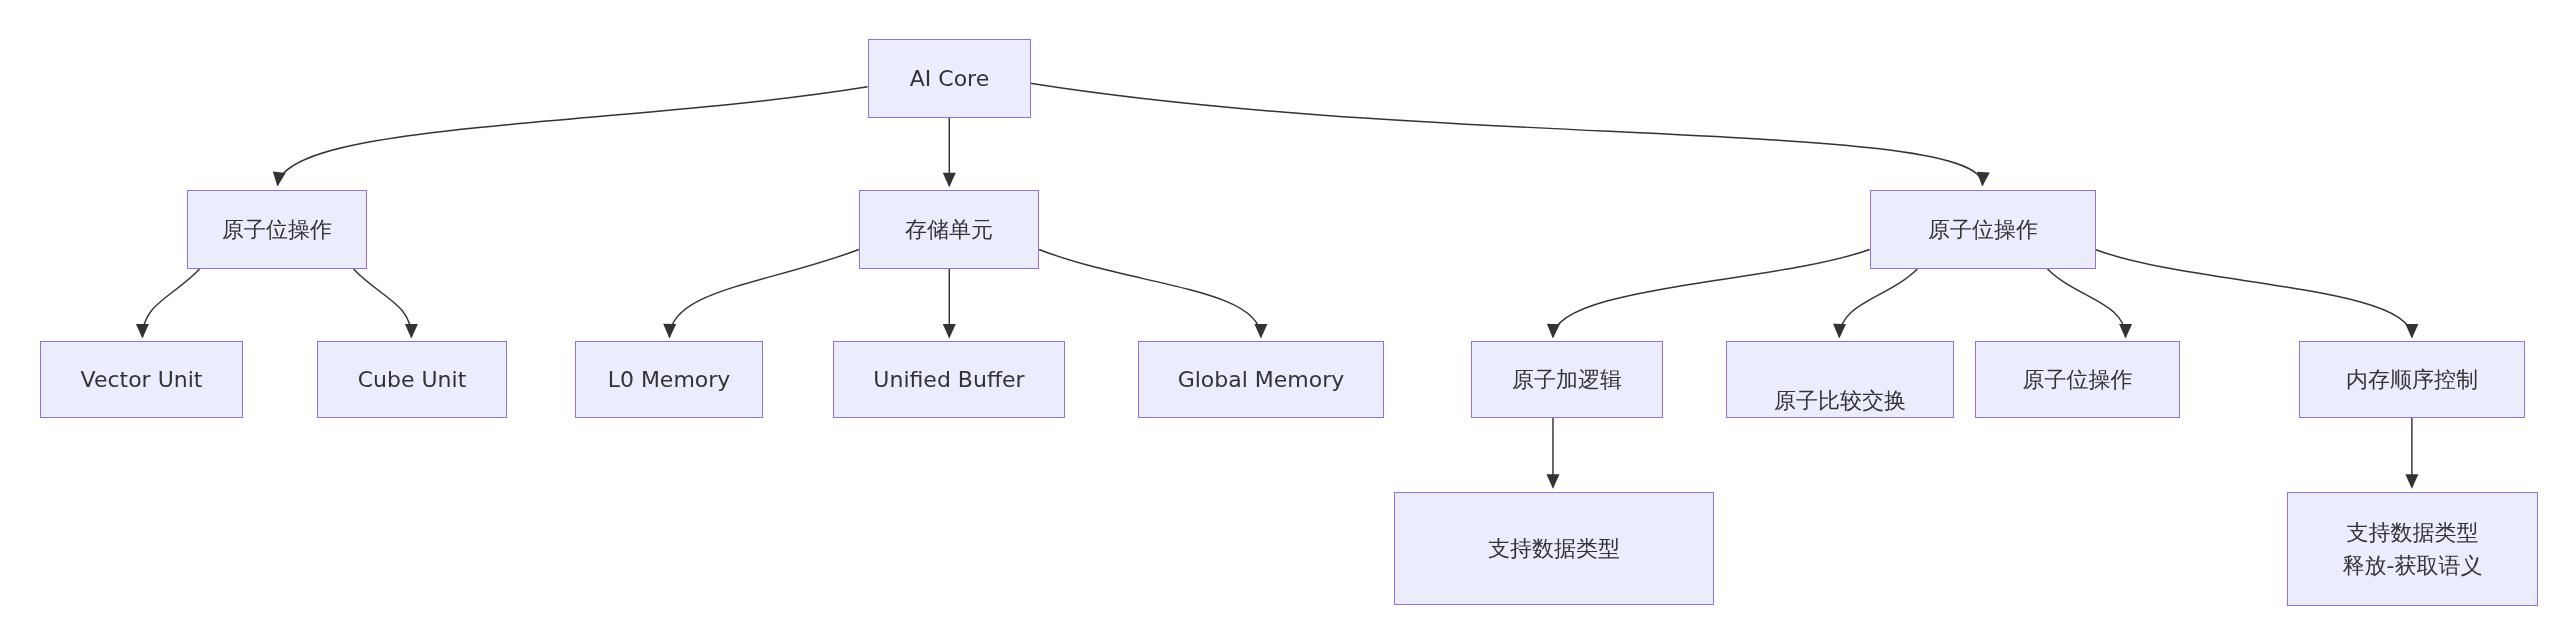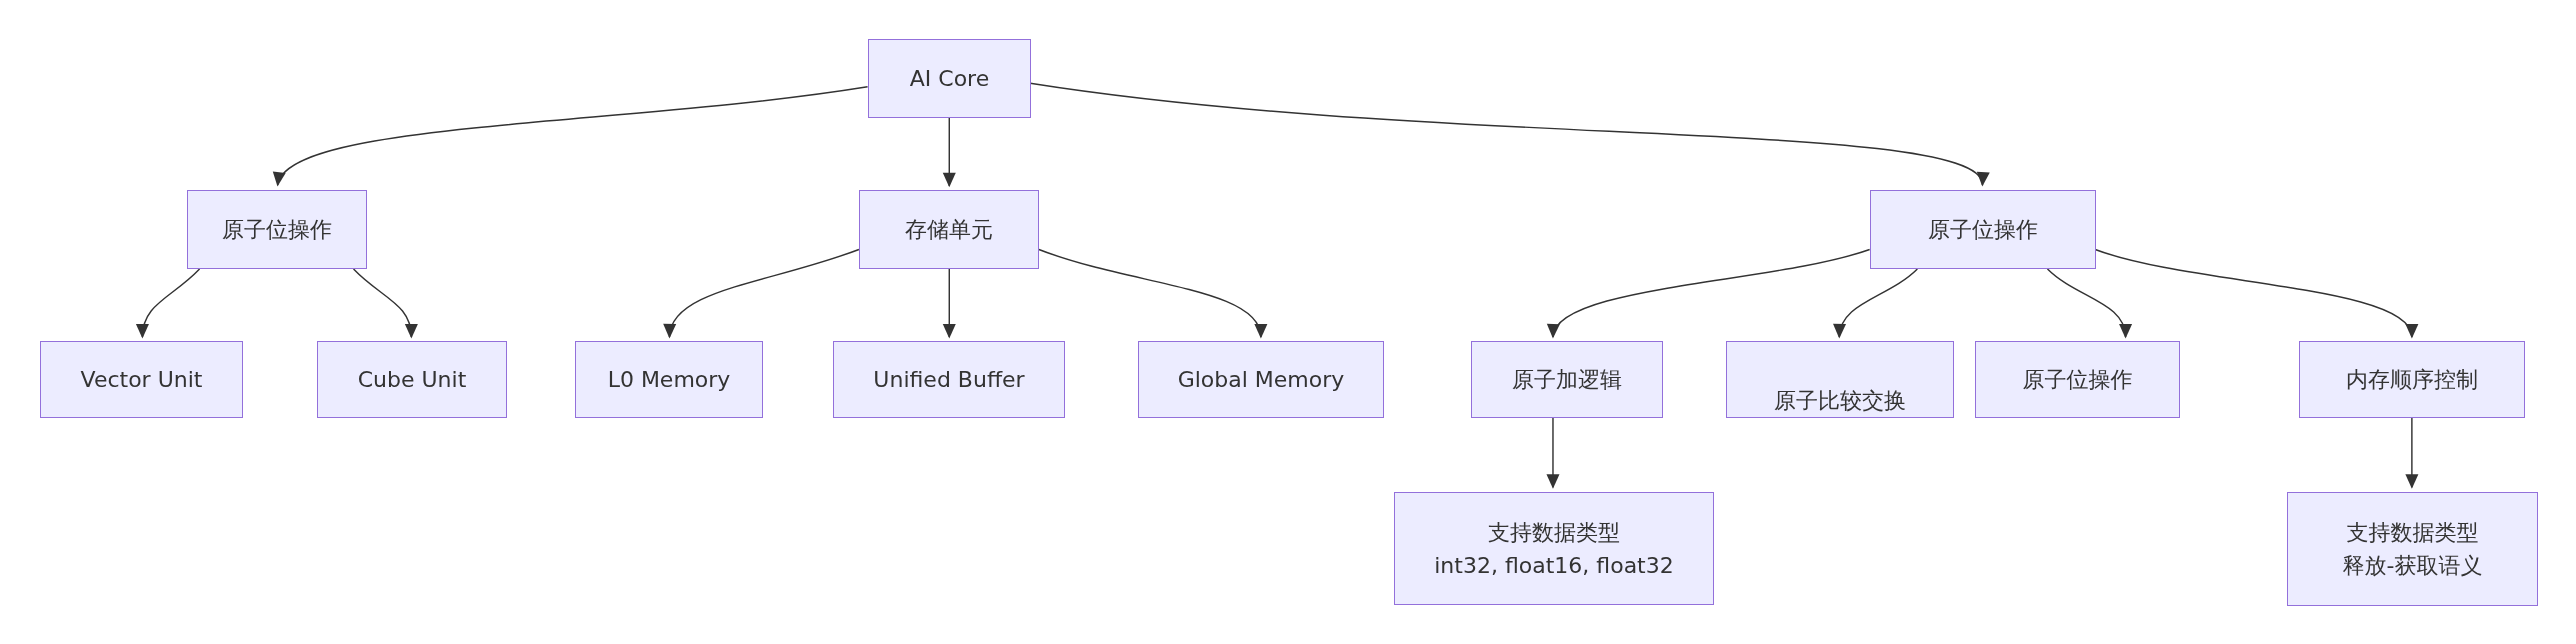--- a/index.html
+++ b/index.html
@@ -92,21 +92,20 @@
   </div>
   <div class="node" style="left:1975px;top:341px;width:205px;height:77px;">
     <span>原子位操作</span>
   </div>
   <div class="node" style="left:2299px;top:341px;width:226px;height:77px;">
     <span>内存顺序控制</span>
   </div>
 
   <div class="node" style="left:1394px;top:492px;width:320px;height:113px;">
     <span>支持数据类型</span>
-    <span>int32, float16, float32</span>
   </div>
   <div class="node" style="left:2287px;top:492px;width:251px;height:114px;">
     <span>支持数据类型</span>
     <span>释放-获取语义</span>
   </div>
 
 </div>
 
 
 </body></html>

